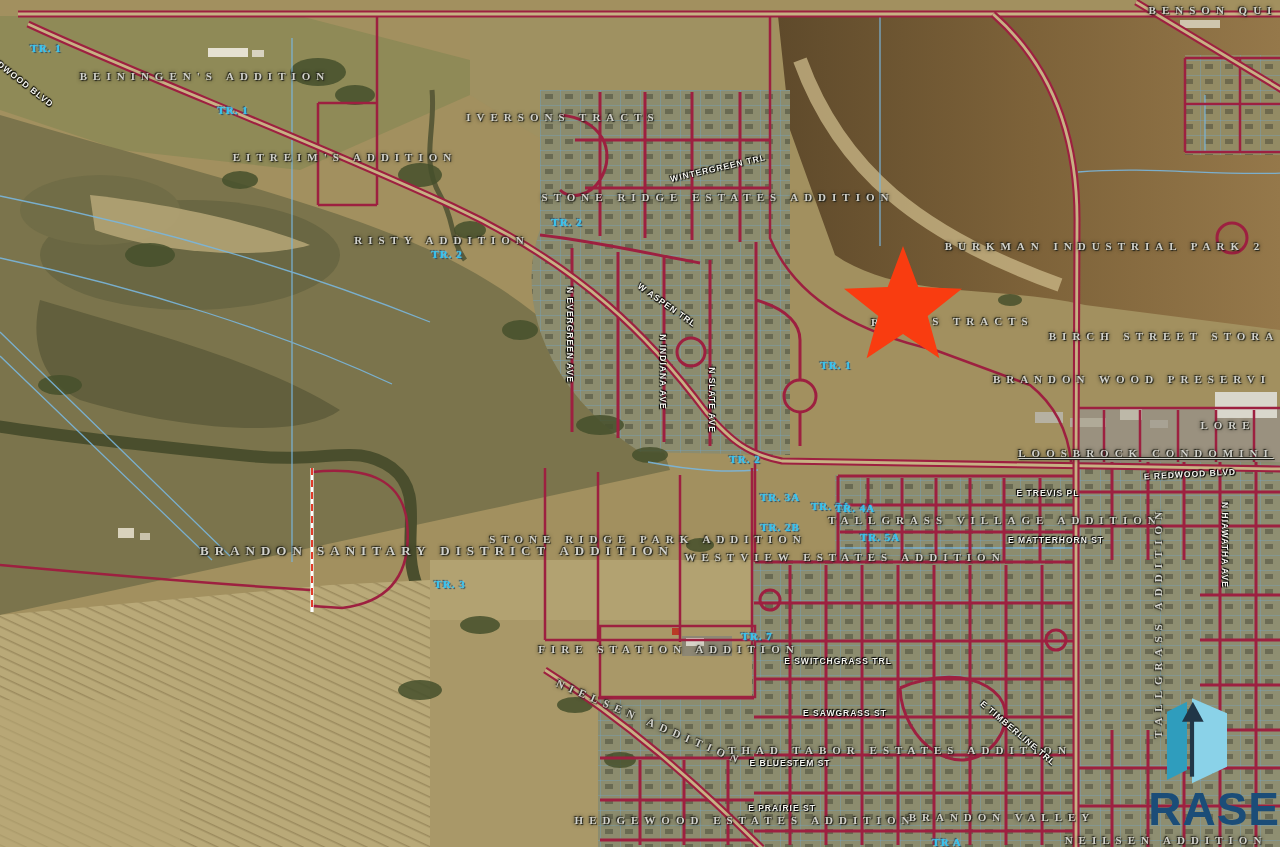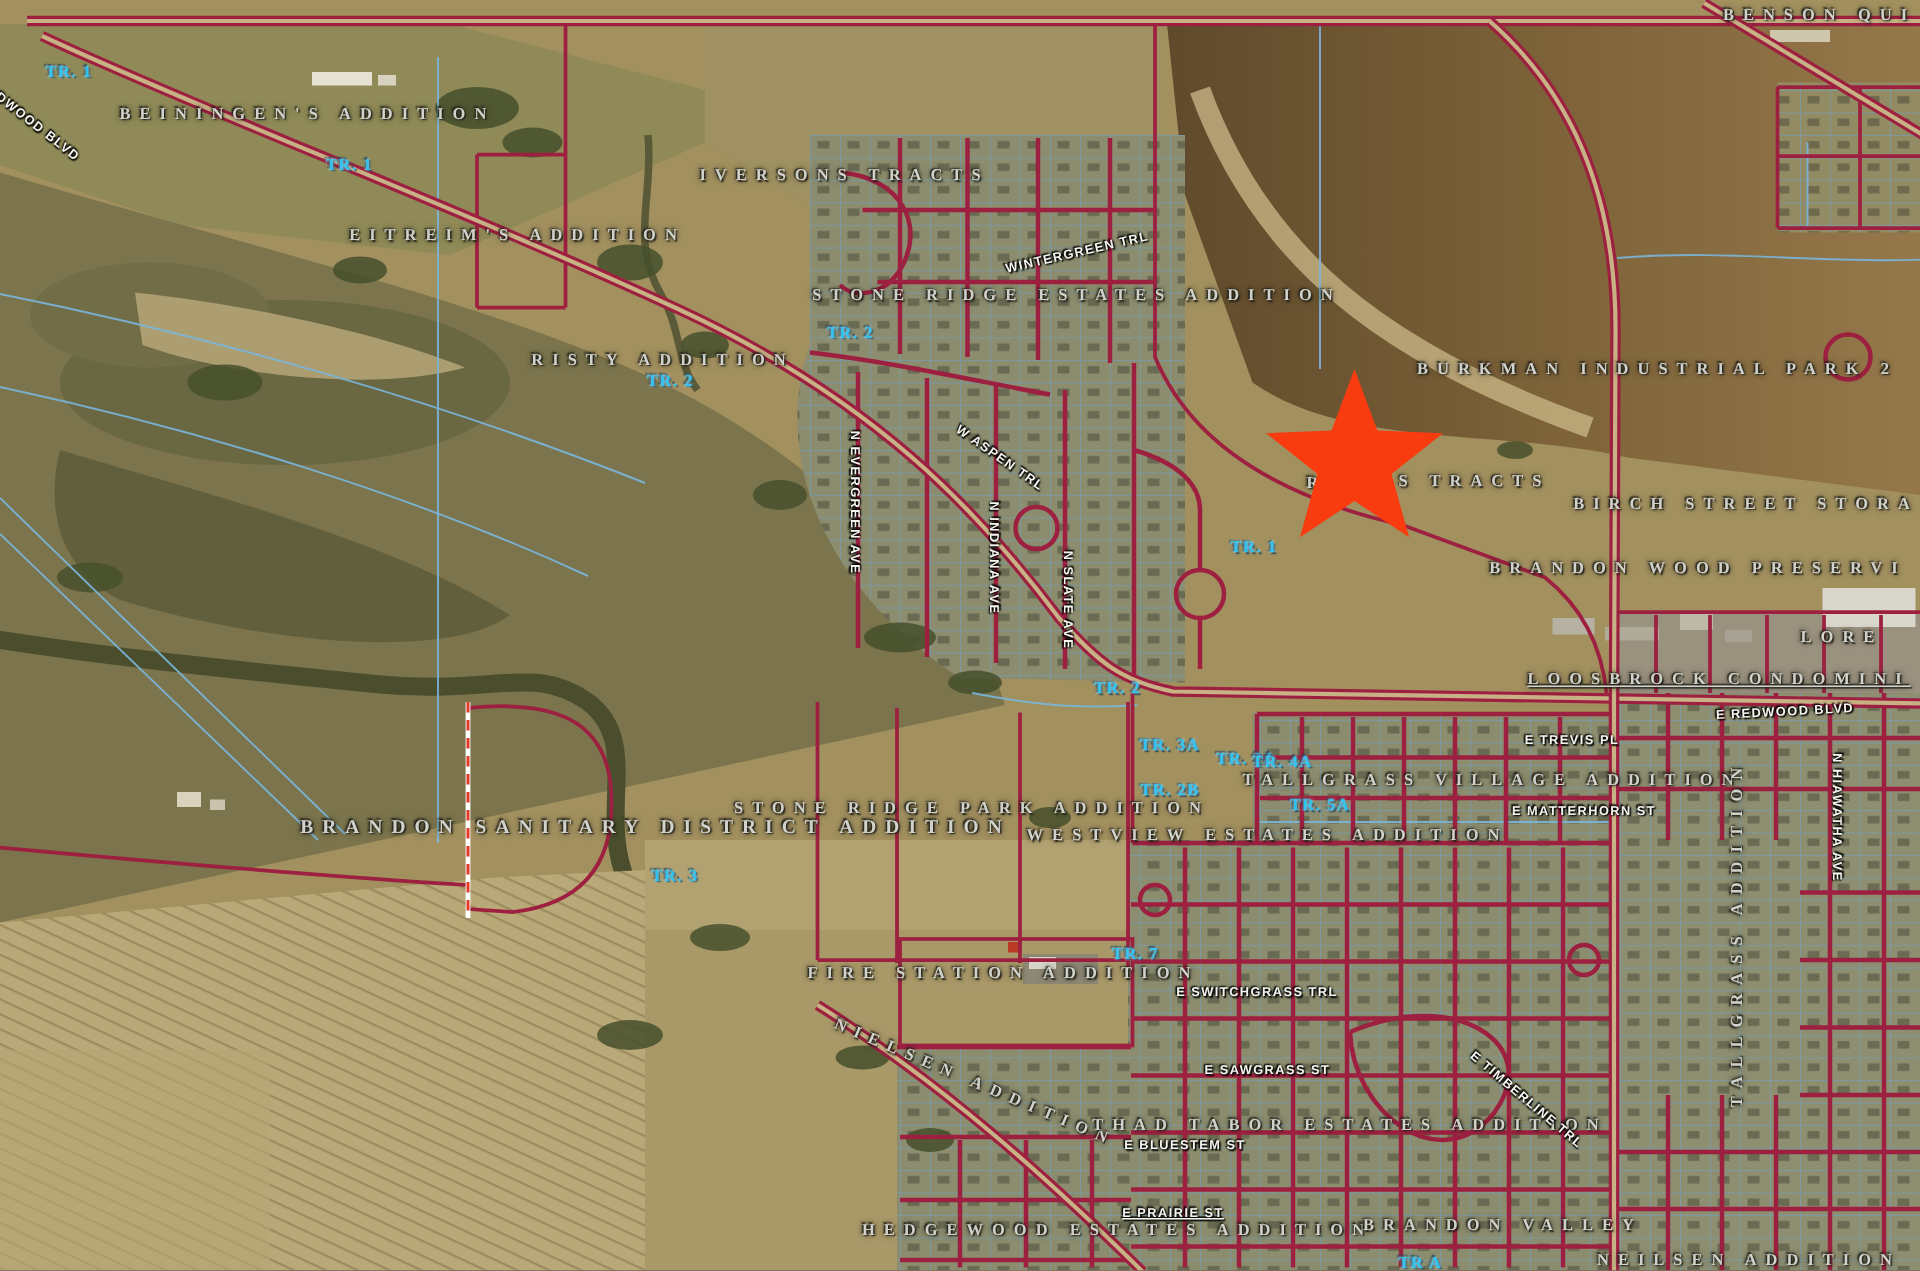--- a/index.html
+++ b/index.html
@@ -196,21 +196,30 @@
       <span class="lbl street" style="left: 663px; top: 372px; transform: translate(-50%, -50%) rotate(90deg);">N INDIANA AVE</span>
       <span class="lbl street" style="left: 712px; top: 400px; transform: translate(-50%, -50%) rotate(90deg);">N SLATE AVE</span>
       <span class="lbl street" style="left: 1190px; top: 474px; transform: translate(-50%, -50%) rotate(-3deg);">E REDWOOD BLVD</span>
       <span class="lbl street" style="left: 1048px; top: 493px; transform: translate(-50%, -50%) rotate(0deg);">E TREVIS PL</span>
       <span class="lbl street" style="left: 1056px; top: 540px; transform: translate(-50%, -50%) rotate(0deg);">E MATTERHORN ST</span>
       <span class="lbl street" style="left: 1225px; top: 545px; transform: translate(-50%, -50%) rotate(90deg);">N HIAWATHA AVE</span>
       <span class="lbl street" style="left: 838px; top: 661px; transform: translate(-50%, -50%) rotate(0deg);">E SWITCHGRASS TRL</span>
       <span class="lbl street" style="left: 845px; top: 713px; transform: translate(-50%, -50%) rotate(0deg);">E SAWGRASS ST</span>
       <span class="lbl street" style="left: 1018px; top: 733px; transform: translate(-50%, -50%) rotate(40deg);">E TIMBERLINE TRL</span>
       <span class="lbl street" style="left: 790px; top: 763px; transform: translate(-50%, -50%) rotate(0deg);">E BLUESTEM ST</span>
-      <span class="lbl street" style="left: 782px; top: 808px; transform: translate(-50%, -50%) rotate(0deg); text-decoration: underline;">E PRAIRIE ST</span>
+      <span class="lbl street" style="left: 782px; top: 808px; transform: translate(-50%, -50%) rotate(0deg);">E PRAIRIE ST</span>
     </div>
 
   <svg class="star-marker" width="140" height="140" viewBox="0 0 140 140" style="left: 833px; top: 238px;">
     <polygon points="70,8 85.3,49 129,50.8 94.7,78 106.4,120.2 70,96 33.6,120.2 45.3,78 11,50.8 54.7,49" fill="#f93c10"></polygon>
   </svg>
 
+  <div class="logo">
+    <svg class="logo-icon" width="70" height="100" viewBox="0 0 84 112">
+      <path d="M6,22 L30,10 V92 L6,104 Z" fill="#2f9dbd"></path>
+      <path d="M36,6 L78,24 V88 L36,108 Z" fill="#8ad2e8"></path>
+      <rect x="33.5" y="26" width="5" height="74" fill="#203647"></rect>
+      <polygon points="24,34 50,34 37,10" fill="#203647"></polygon>
+    </svg>
+    <div class="logo-text" style="color: rgb(27, 77, 120);">RASE</div>
+  </div>
 
 </div>
 
 </body></html>

